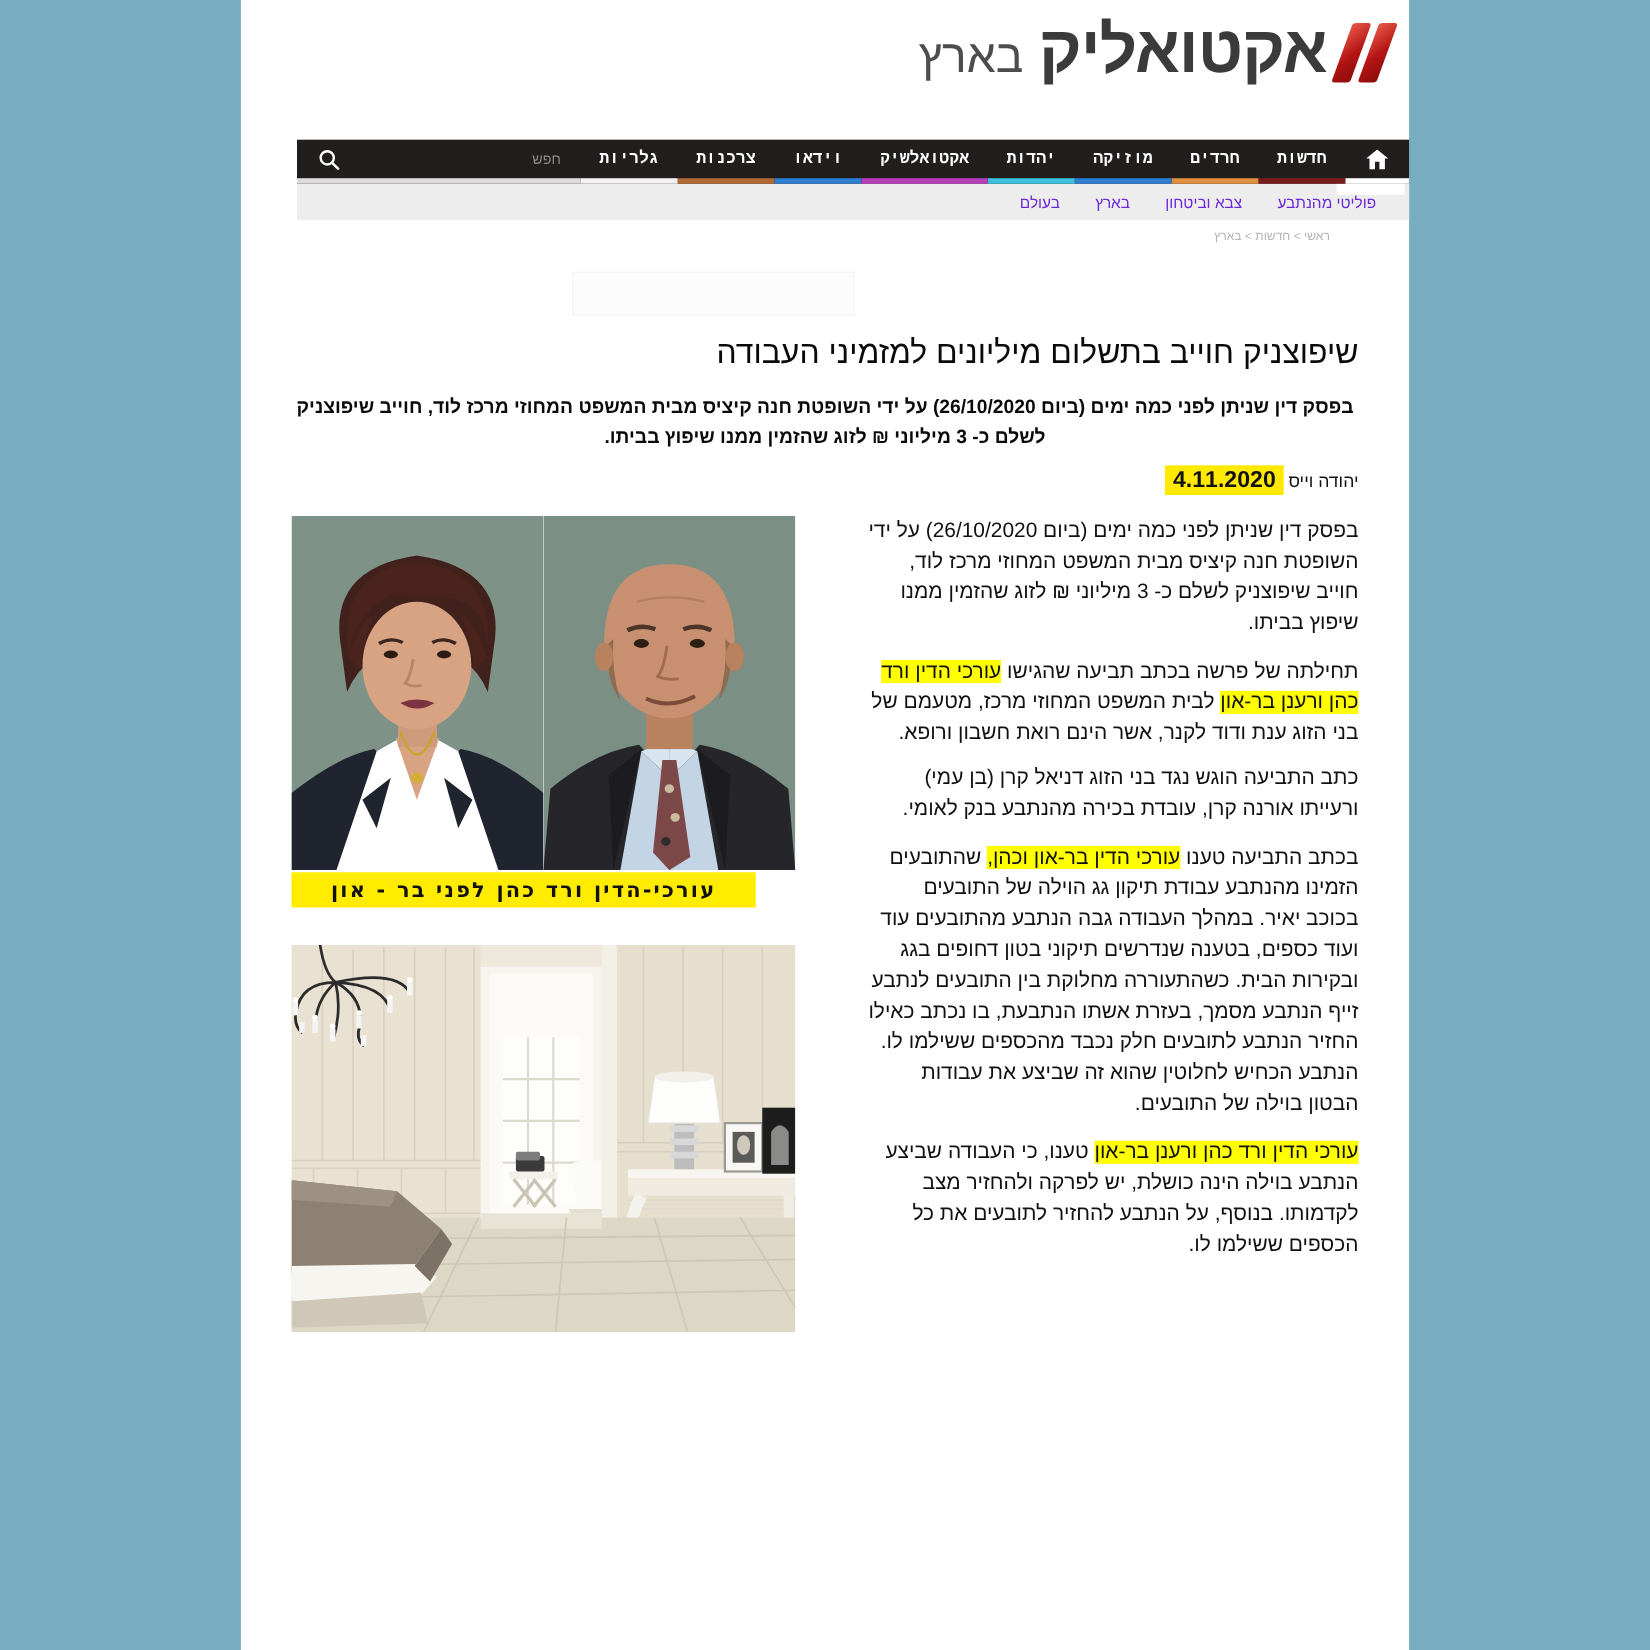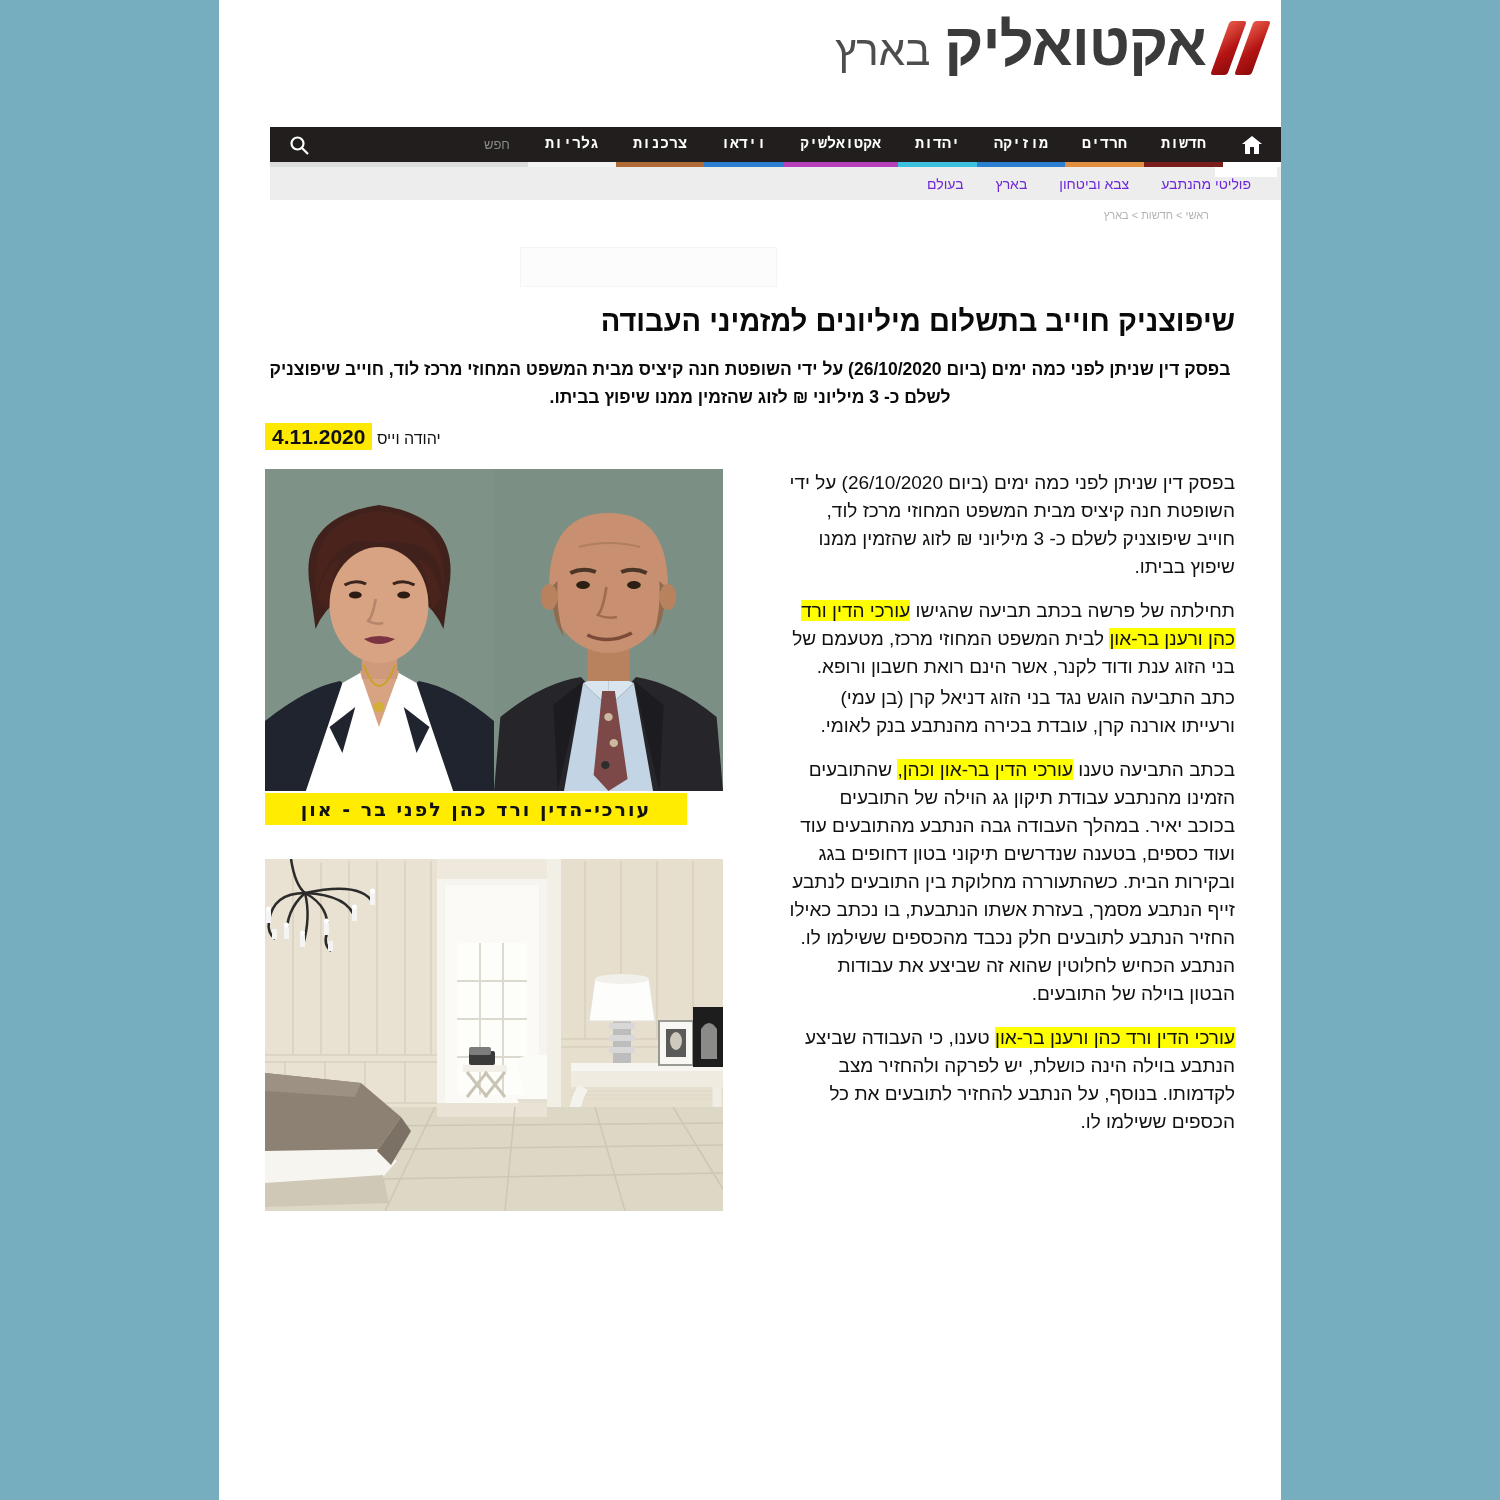--- a/index.html
+++ b/index.html
@@ -65,33 +65,33 @@
     direction:rtl;text-align:right;padding:9px 72px 0 0;
     font-size:11px;color:#b3b3b3;
   }
   
   .article{padding:0 46px;direction:rtl;}
   .ad-placeholder{
     width:255px;height:38px;margin:26px 458px 0 0;  
     background:#fcfcfc;border:1px solid #f4f4f4;
   }
   .title{
-    font-size:29px;font-weight:bold;color:#0a0a0a;margin:16px 0 0;
+    font-size:29px;font-weight:normal;color:#0a0a0a;margin:16px 0 0;
     text-align:right;line-height:1.25;
   }
   .subtitle{
     font-size:17.5px;font-weight:bold;color:#0a0a0a;margin:16px 4px 0;
     text-align:center;line-height:1.6;
   }
-  .dateline{margin-top:14px;text-align:left;font-size:16px;color:#111;}
+  .dateline{margin-top:14px;text-align:right;font-size:16px;color:#111;}
   .date-hl{background:#ffe900;font-weight:bold;font-size:21px;padding:2px 7px;}
   .main{margin-top:20px;display:flex;direction:rtl;justify-content:space-between;}
   .text-col{width:447px;font-size:19px;line-height:28px;color:#111;text-align:right;}
   .text-col p{margin:0 0 16px;}
-  .text-col p.tight{margin-bottom:3px;}
+  .text-col p.tight{margin-bottom:13px;}
   .hl{background:#ffff00;}
   .media-col{width:458px;direction:ltr;}
   .portraits{display:flex;}
   .portrait{width:50%;height:322px;}
   .portrait svg{display:block;width:100%;height:100%;}
   .photo-caption{
     width:406px;margin-top:2px;background:#ffec00;color:#111;
     font-weight:bold;font-size:19px;letter-spacing:2px;
     padding:5px 8px;text-align:center;direction:rtl;
     font-family:"DejaVu Sans","Liberation Sans",sans-serif;

